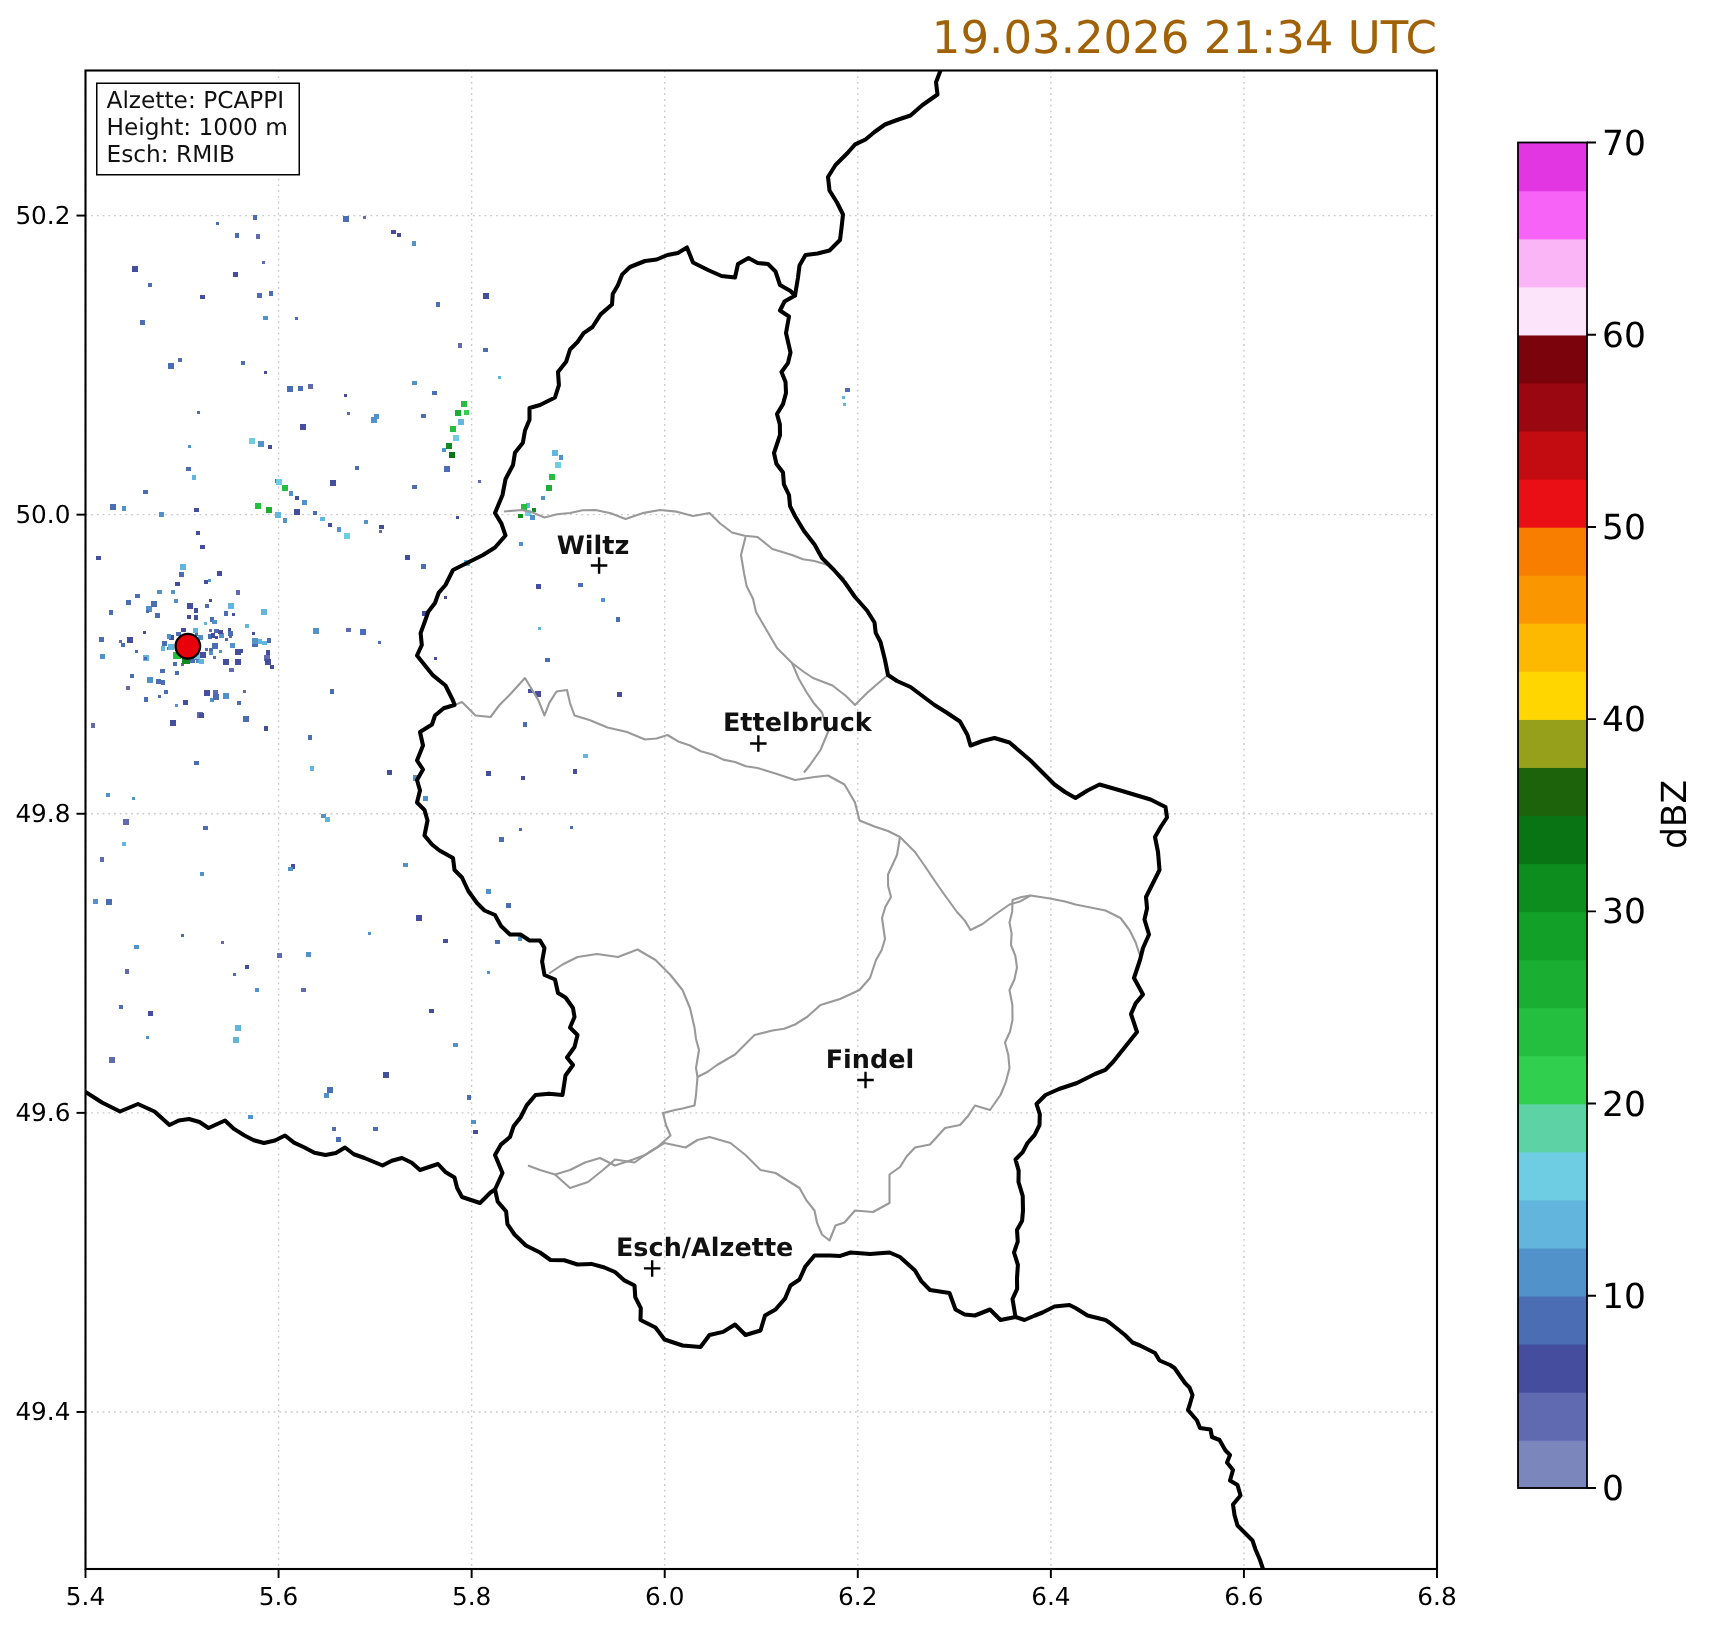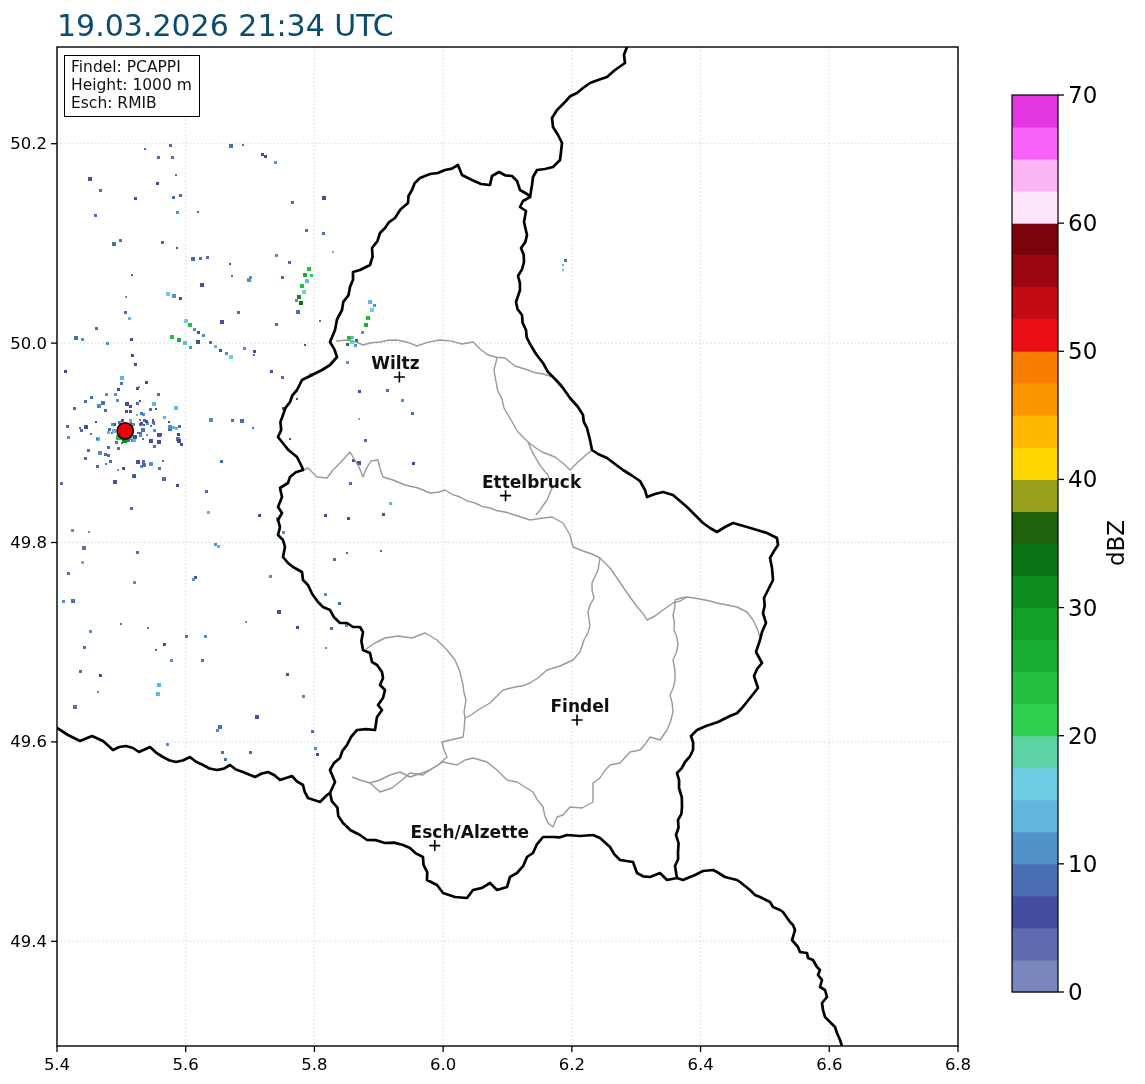--- a/index.html
+++ b/index.html
@@ -1,20 +1,20 @@
 <!DOCTYPE html>
 <html><head>
 <meta charset="utf-8">
 <style>
   html,body{margin:0;padding:0;background:#ffffff;}
   .fig{position:relative;width:1145px;height:1084px;background:#ffffff;
        font-family:"DejaVu Sans","Liberation Sans",sans-serif;overflow:hidden;}
   .fig svg{position:absolute;left:0;top:0;}
-  .title{position:absolute;left:57px;top:8px;width:901px;text-align:left;
-         font-size:30px;color:#0c4a6e;white-space:nowrap;}
+  .title{position:absolute;left:57px;top:8px;width:901px;text-align:right;
+         font-size:30px;color:#a16207;white-space:nowrap;}
   .infobox{position:absolute;left:64px;top:55px;background:#ffffff;
            border:1.6px solid #000;padding:2px 7px 4px 6px;
            font-size:15.5px;line-height:18px;color:#111;white-space:nowrap;}
 </style>
 </head>
 <body>
 
 <div class="fig">
   <svg id="map-svg" width="1145" height="1084" viewBox="0 0 1145 1084">
       <defs>
@@ -448,17 +448,17 @@
         <text x="1068" y="359.2857142857142" font-size="23px" fill="#000">50</text>
         <line x1="1058" y1="223.14285714285722" x2="1064" y2="223.14285714285722" stroke="#000" stroke-width="1.3"></line>
         <text x="1068" y="231.14285714285722" font-size="23px" fill="#000">60</text>
         <line x1="1058" y1="95" x2="1064" y2="95" stroke="#000" stroke-width="1.3"></line>
         <text x="1068" y="103" font-size="23px" fill="#000">70</text>
         <text x="1124" y="543" font-size="23px" fill="#000" text-anchor="middle" transform="rotate(-90 1124 543)">dBZ</text>
       </g>
     </svg>
   <div class="title">19.03.2026 21:34 UTC</div>
   <div class="infobox">
-    <div>Findel: PCAPPI</div>
+    <div>Alzette: PCAPPI</div>
     <div>Height: 1000 m</div>
     <div>Esch: RMIB</div>
   </div>
 </div>
 
 </body></html>

